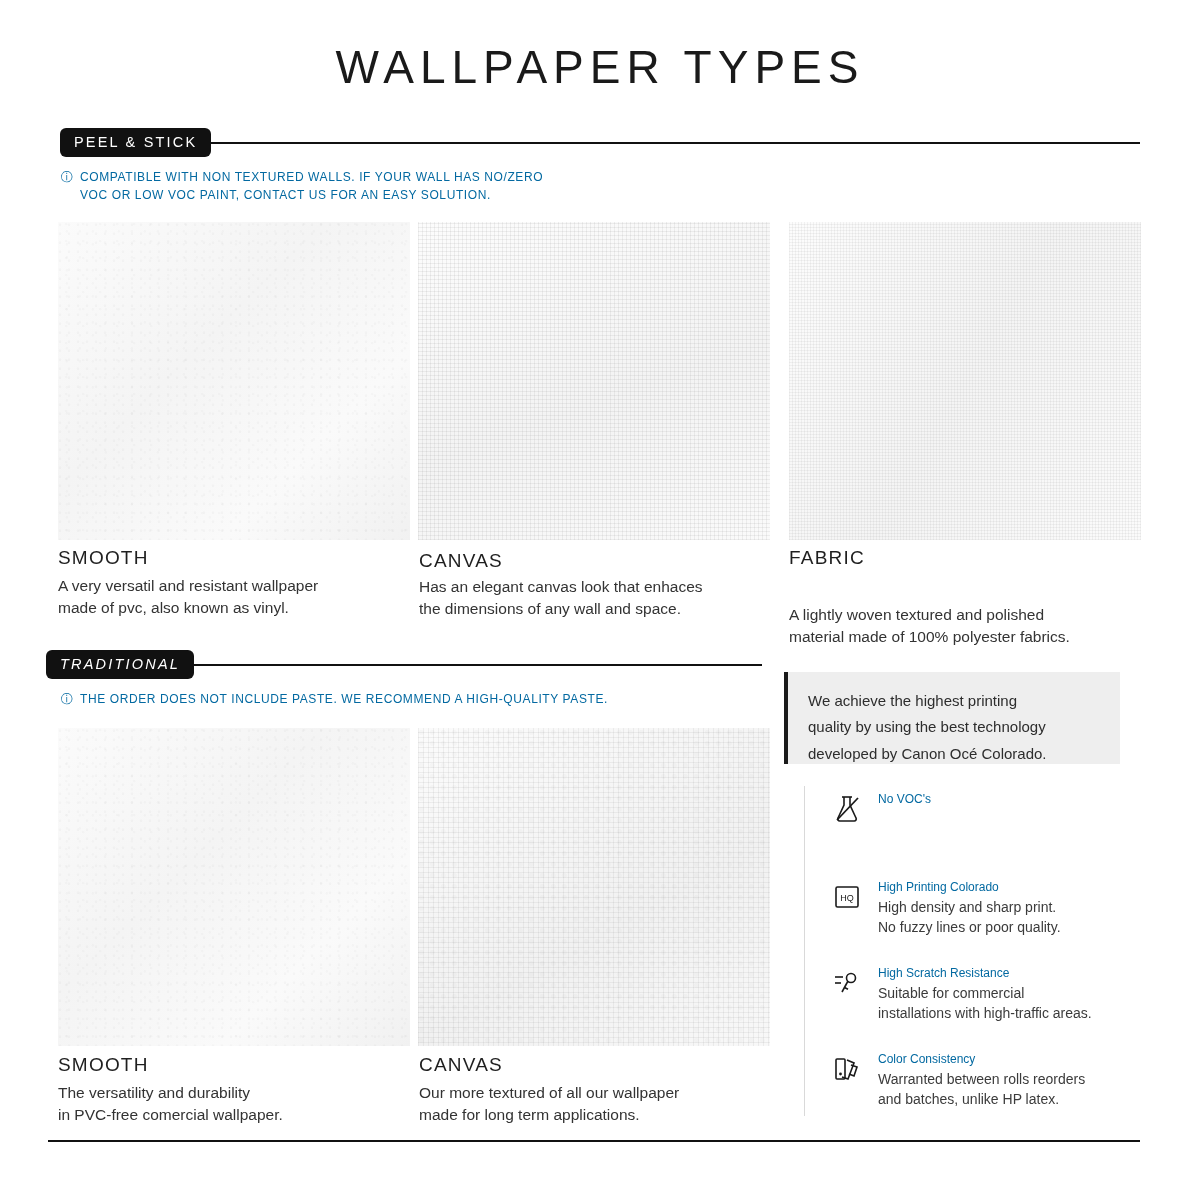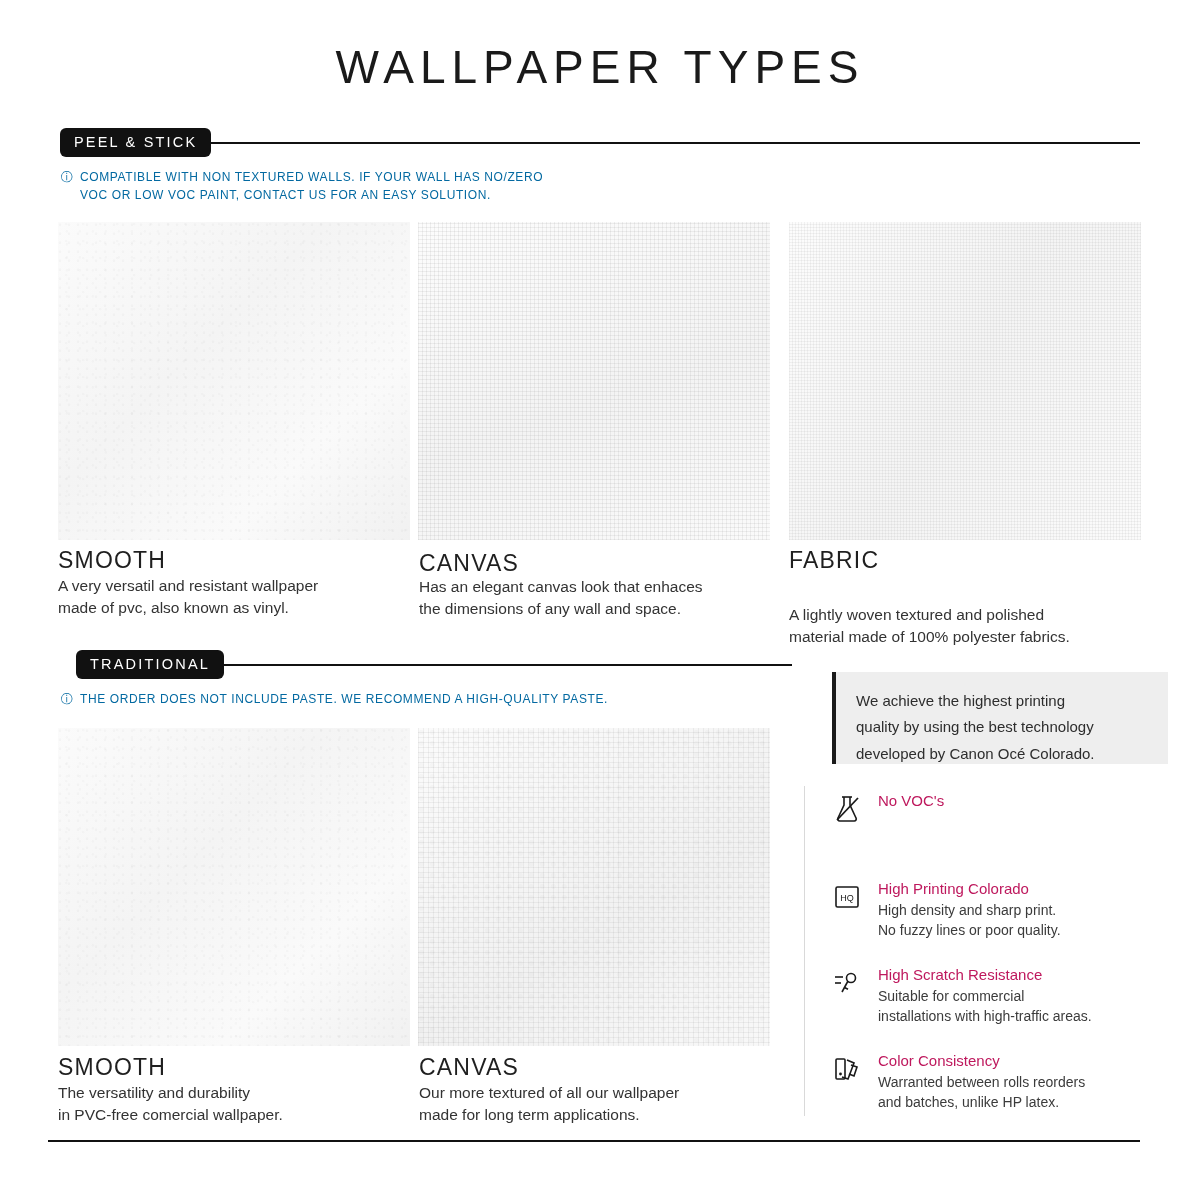--- a/index.html
+++ b/index.html
@@ -106,21 +106,21 @@
   .sw-fabric {
     background:
       repeating-linear-gradient(0deg, rgba(0,0,0,0.045) 0 1px, rgba(255,255,255,0) 1px 3px),
       repeating-linear-gradient(90deg, rgba(0,0,0,0.045) 0 1px, rgba(255,255,255,0) 1px 3px),
       linear-gradient(120deg, #fcfcfc 0%, #f4f4f4 50%, #fbfbfb 100%);
   }
 
   
   .sw-title {
     position: absolute;
-    font-size: 23px;
+    font-size: 19px;
     letter-spacing: 1.2px;
     color: #1f1f1f;
     font-weight: 400;
   }
   .sw-desc {
     position: absolute;
     font-size: 15.5px;
     line-height: 1.45;
     color: #333333;
     width: 340px;
@@ -158,22 +158,22 @@
   }
   .feature-icon {
     width: 34px;
     height: 34px;
     flex: 0 0 34px;
     display: flex;
     align-items: center;
     justify-content: center;
   }
   .feature-title {
-    font-size: 15px;
-    color: #be185d;
+    font-size: 12px;
+    color: #0369a1;
     margin-bottom: 3px;
   }
   .feature-desc {
     font-size: 14px;
     line-height: 1.45;
     color: #3b3b3b;
   }
 
   
   .bottom-rule {
@@ -213,21 +213,21 @@
     <span>Has an elegant canvas look that enhaces</span><br>
     <span>the dimensions of any wall and space.</span>
   </div>
 
   <div class="sw-title" style="left:789px; top:547px;">FABRIC</div>
   <div class="sw-desc" style="left:789px; top:604px; width:360px;">
     <span>A lightly woven textured and polished</span><br>
     <span>material made of 100% polyester fabrics.</span>
   </div>
 
-  <div class="section-head" style="left:76px; top:650px; width:716px;">
+  <div class="section-head" style="left:46px; top:650px; width:716px;font-style:italic;">
     <div class="section-tag">TRADITIONAL</div>
     <div class="section-rule"></div>
   </div>
 
   <div class="note" style="left:60px; top:690px; width:720px;">
     <span class="ico">ⓘ</span><span class="note-body">THE ORDER DOES NOT INCLUDE PASTE. WE RECOMMEND A HIGH-QUALITY PASTE.</span>
   </div>
 
   <div class="swatch sw-smooth" style="left:58px; top:728px; width:352px; height:318px;"></div>
   <div class="swatch sw-canvas2" style="left:418px; top:728px; width:352px; height:318px;"></div>
@@ -237,21 +237,21 @@
     <span>The versatility and durability</span><br>
     <span>in PVC-free comercial wallpaper.</span>
   </div>
 
   <div class="sw-title" style="left:419px; top:1054px;">CANVAS</div>
   <div class="sw-desc" style="left:419px; top:1082px;">
     <span>Our more textured of all our wallpaper</span><br>
     <span>made for long term applications.</span>
   </div>
 
-  <div class="quote-box" style="left:832px; top:672px; width:336px; height:92px;">
+  <div class="quote-box" style="left:784px; top:672px; width:336px; height:92px;">
     <div class="quote-bar"></div>
     <div class="quote-text">
       <span>We achieve the highest printing</span><br>
       <span>quality by using the best technology</span><br>
       <span>developed by Canon Océ Colorado.</span>
     </div>
   </div>
 
   <div class="vdivider" style="left:804px; top:786px; height:330px;"></div>
 

